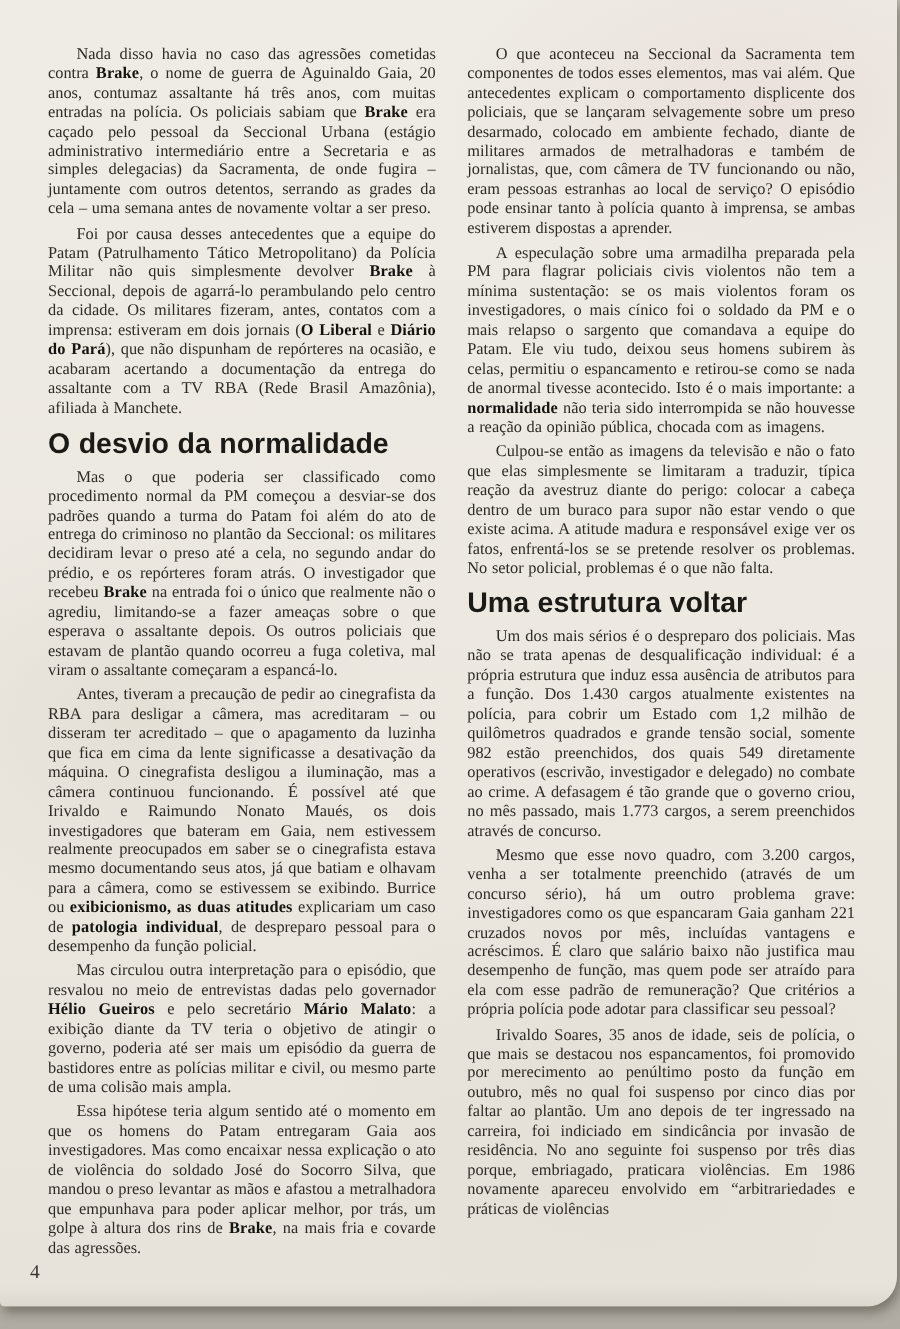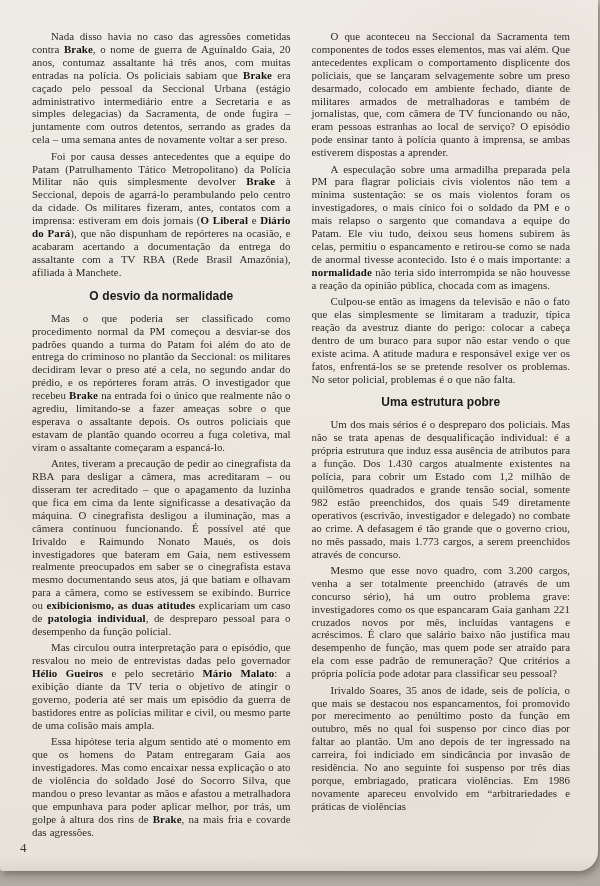--- a/index.html
+++ b/index.html
@@ -57,23 +57,22 @@
     margin: 0 0 3.5px 0;
     text-indent: 19px;
   }
   .col p b {
     color: #15130f;
     letter-spacing: 0.1px;
   }
   .col h2 {
     font-family: "Liberation Sans", sans-serif;
     font-weight: bold;
-    font-size: 12px;
+    font-size: 19px;
     line-height: 15px;
-    text-align: center;
     text-indent: 0;
     margin: 10px 0 8px 0;
     color: #1c1a16;
   }
   .page-number {
     position: absolute;
     left: 20px;
     top: 840px;
     font-size: 13px;
     color: #3a3731;
@@ -91,21 +90,21 @@
           <h2><span>O desvio da normalidade</span></h2>
           <p><span>Mas o que poderia ser classificado como procedimento normal da PM começou a desviar-se dos padrões quando a turma do Patam foi além do ato de entrega do criminoso no plantão da Seccional: os militares decidiram levar o preso até a cela, no segundo andar do prédio, e os repórteres foram atrás. O investigador que recebeu </span><b>Brake</b><span> na entrada foi o único que realmente não o agrediu, limitando-se a fazer ameaças sobre o que esperava o assaltante depois. Os outros policiais que estavam de plantão quando ocorreu a fuga coletiva, mal viram o assaltante começaram a espancá-lo.</span></p>
           <p><span>Antes, tiveram a precaução de pedir ao cinegrafista da RBA para desligar a câmera, mas acreditaram – ou disseram ter acreditado – que o apagamento da luzinha que fica em cima da lente significasse a desativação da máquina. O cinegrafista desligou a iluminação, mas a câmera continuou funcionando. É possível até que Irivaldo e Raimundo Nonato Maués, os dois investigadores que bateram em Gaia, nem estivessem realmente preocupados em saber se o cinegrafista estava mesmo documentando seus atos, já que batiam e olhavam para a câmera, como se estivessem se exibindo. Burrice ou </span><b>exibicionismo, as duas atitudes</b><span> explicariam um caso de </span><b>patologia individual</b><span>, de despreparo pessoal para o desempenho da função policial.</span></p>
           <p><span>Mas circulou outra interpretação para o episódio, que resvalou no meio de entrevistas dadas pelo governador </span><b>Hélio Gueiros</b><span> e pelo secretário </span><b>Mário Malato</b><span>: a exibição diante da TV teria o objetivo de atingir o governo, poderia até ser mais um episódio da guerra de bastidores entre as polícias militar e civil, ou mesmo parte de uma colisão mais ampla.</span></p>
           <p><span>Essa hipótese teria algum sentido até o momento em que os homens do Patam entregaram Gaia aos investigadores. Mas como encaixar nessa explicação o ato de violência do soldado José do Socorro Silva, que mandou o preso levantar as mãos e afastou a metralhadora que empunhava para poder aplicar melhor, por trás, um golpe à altura dos rins de </span><b>Brake</b><span>, na mais fria e covarde das agressões.</span></p>
         </div>
       <div class="col">
           <p><span>O que aconteceu na Seccional da Sacramenta tem componentes de todos esses elementos, mas vai além. Que antecedentes explicam o comportamento displicente dos policiais, que se lançaram selvagemente sobre um preso desarmado, colocado em ambiente fechado, diante de militares armados de metralhadoras e também de jornalistas, que, com câmera de TV funcionando ou não, eram pessoas estranhas ao local de serviço? O episódio pode ensinar tanto à polícia quanto à imprensa, se ambas estiverem dispostas a aprender.</span></p>
           <p><span>A especulação sobre uma armadilha preparada pela PM para flagrar policiais civis violentos não tem a mínima sustentação: se os mais violentos foram os investigadores, o mais cínico foi o soldado da PM e o mais relapso o sargento que comandava a equipe do Patam. Ele viu tudo, deixou seus homens subirem às celas, permitiu o espancamento e retirou-se como se nada de anormal tivesse acontecido. Isto é o mais importante: a </span><b>normalidade</b><span> não teria sido interrompida se não houvesse a reação da opinião pública, chocada com as imagens.</span></p>
           <p><span>Culpou-se então as imagens da televisão e não o fato que elas simplesmente se limitaram a traduzir, típica reação da avestruz diante do perigo: colocar a cabeça dentro de um buraco para supor não estar vendo o que existe acima. A atitude madura e responsável exige ver os fatos, enfrentá-los se se pretende resolver os problemas. No setor policial, problemas é o que não falta.</span></p>
-          <h2><span>Uma estrutura pobre</span></h2>
+          <h2><span>Uma estrutura voltar</span></h2>
           <p><span>Um dos mais sérios é o despreparo dos policiais. Mas não se trata apenas de desqualificação individual: é a própria estrutura que induz essa ausência de atributos para a função. Dos 1.430 cargos atualmente existentes na polícia, para cobrir um Estado com 1,2 milhão de quilômetros quadrados e grande tensão social, somente 982 estão preenchidos, dos quais 549 diretamente operativos (escrivão, investigador e delegado) no combate ao crime. A defasagem é tão grande que o governo criou, no mês passado, mais 1.773 cargos, a serem preenchidos através de concurso.</span></p>
           <p><span>Mesmo que esse novo quadro, com 3.200 cargos, venha a ser totalmente preenchido (através de um concurso sério), há um outro problema grave: investigadores como os que espancaram Gaia ganham 221 cruzados novos por mês, incluídas vantagens e acréscimos. É claro que salário baixo não justifica mau desempenho de função, mas quem pode ser atraído para ela com esse padrão de remuneração? Que critérios a própria polícia pode adotar para classificar seu pessoal?</span></p>
           <p><span>Irivaldo Soares, 35 anos de idade, seis de polícia, o que mais se destacou nos espancamentos, foi promovido por merecimento ao penúltimo posto da função em outubro, mês no qual foi suspenso por cinco dias por faltar ao plantão. Um ano depois de ter ingressado na carreira, foi indiciado em sindicância por invasão de residência. No ano seguinte foi suspenso por três dias porque, embriagado, praticara violências. Em 1986 novamente apareceu envolvido em “arbitrariedades e práticas de violências</span></p>
         </div>
     </div>
     <div class="page-number">4</div>
   </div>
 </div>
 
 </body></html>

